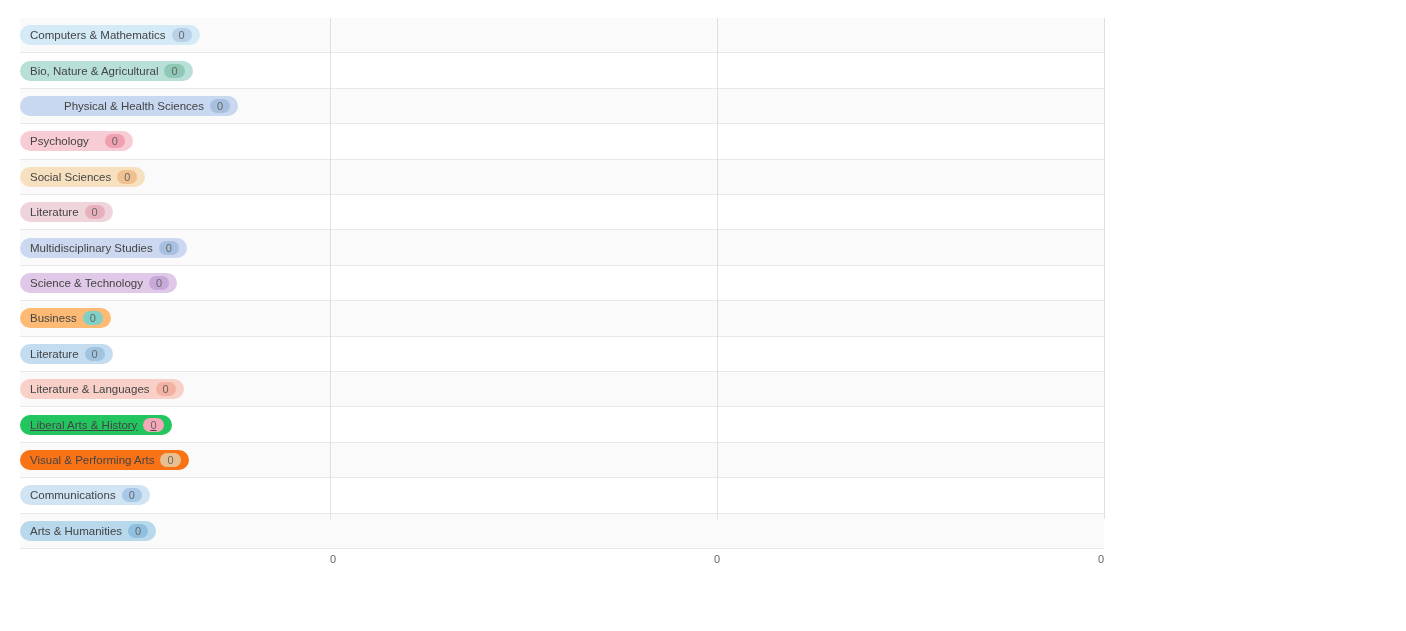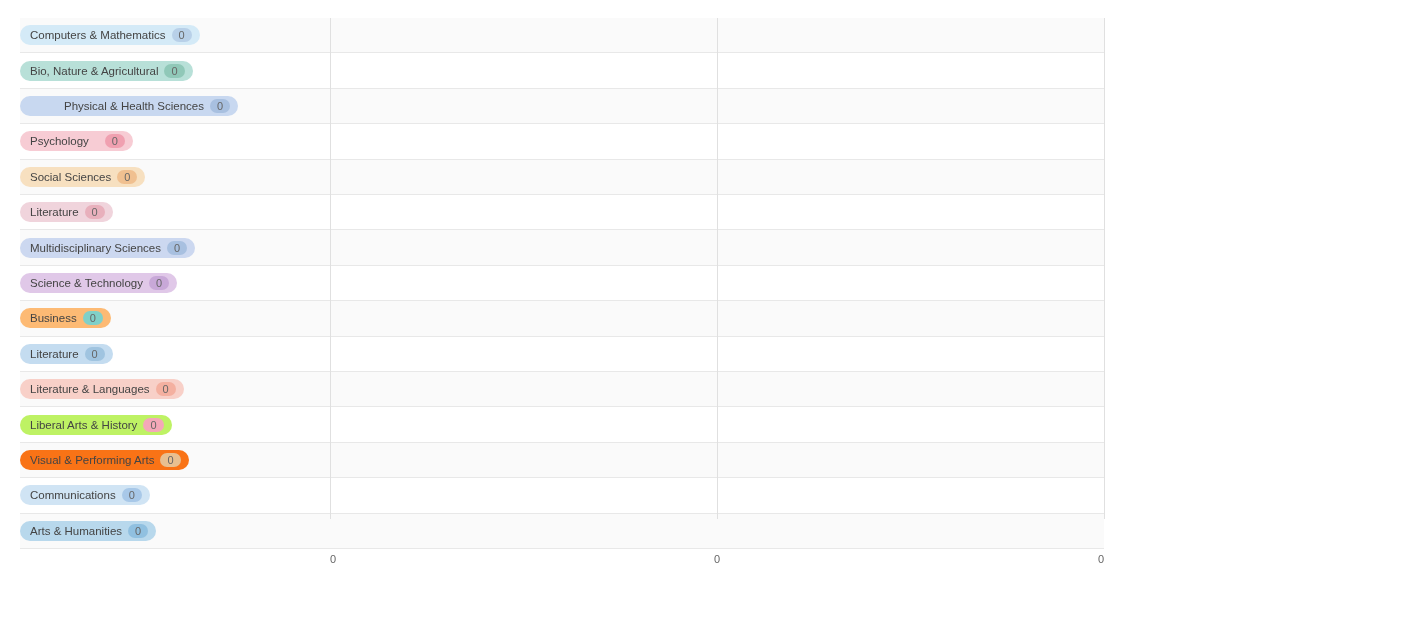--- a/index.html
+++ b/index.html
@@ -115,21 +115,21 @@
     .pill-1  { background: #b8e0d8; text-align: right; }
     .pill-2  { background: #c8d8f0; padding-left: 44px; }
     .pill-3  { background: #f7ccd4; gap: 16px; }
     .pill-4  { background: #f7e0c0; }
     .pill-5  { background: #f0d4dc; }
     .pill-6  { background: #ccd8f0; }
     .pill-7  { background: #e0c8e8; text-align: right; }
     .pill-8  { background: #fdba74; }
     .pill-9  { background: #c4dcf0; }
     .pill-10 { background: #f8d0c8; }
-    .pill-11 { background: #bef264; }
+    .pill-11 { background: #22c55e; text-decoration: underline; }
     .pill-12 { background: #f97316; }
     .pill-13 { background: #d0e4f4; }
     .pill-14 { background: #b8d8ec; }
 
     .badge-0  { background: #b8d0e8; }
     .badge-1  { background: #90c8b8; }
     .badge-2  { background: #a8c0e0; }
     .badge-3  { background: #f0a0b0; }
     .badge-4  { background: #f0c090; }
     .badge-5  { background: #e8b0bc; }
@@ -202,21 +202,21 @@
         <div class="bar-pill pill-5">
           <span>Literature</span>
           <span class="bar-value-badge badge-5">0</span>
         </div>
       </div>
       <div class="bar-track"></div>
     </div>
       <div class="bar-row">
       <div class="bar-label-area">
         <div class="bar-pill pill-6">
-          <span>Multidisciplinary Sciences</span>
+          <span>Multidisciplinary Studies</span>
           <span class="bar-value-badge badge-6">0</span>
         </div>
       </div>
       <div class="bar-track"></div>
     </div>
       <div class="bar-row">
       <div class="bar-label-area">
         <div class="bar-pill pill-7">
           <span>Science &amp; Technology</span>
           <span class="bar-value-badge badge-7">0</span>

